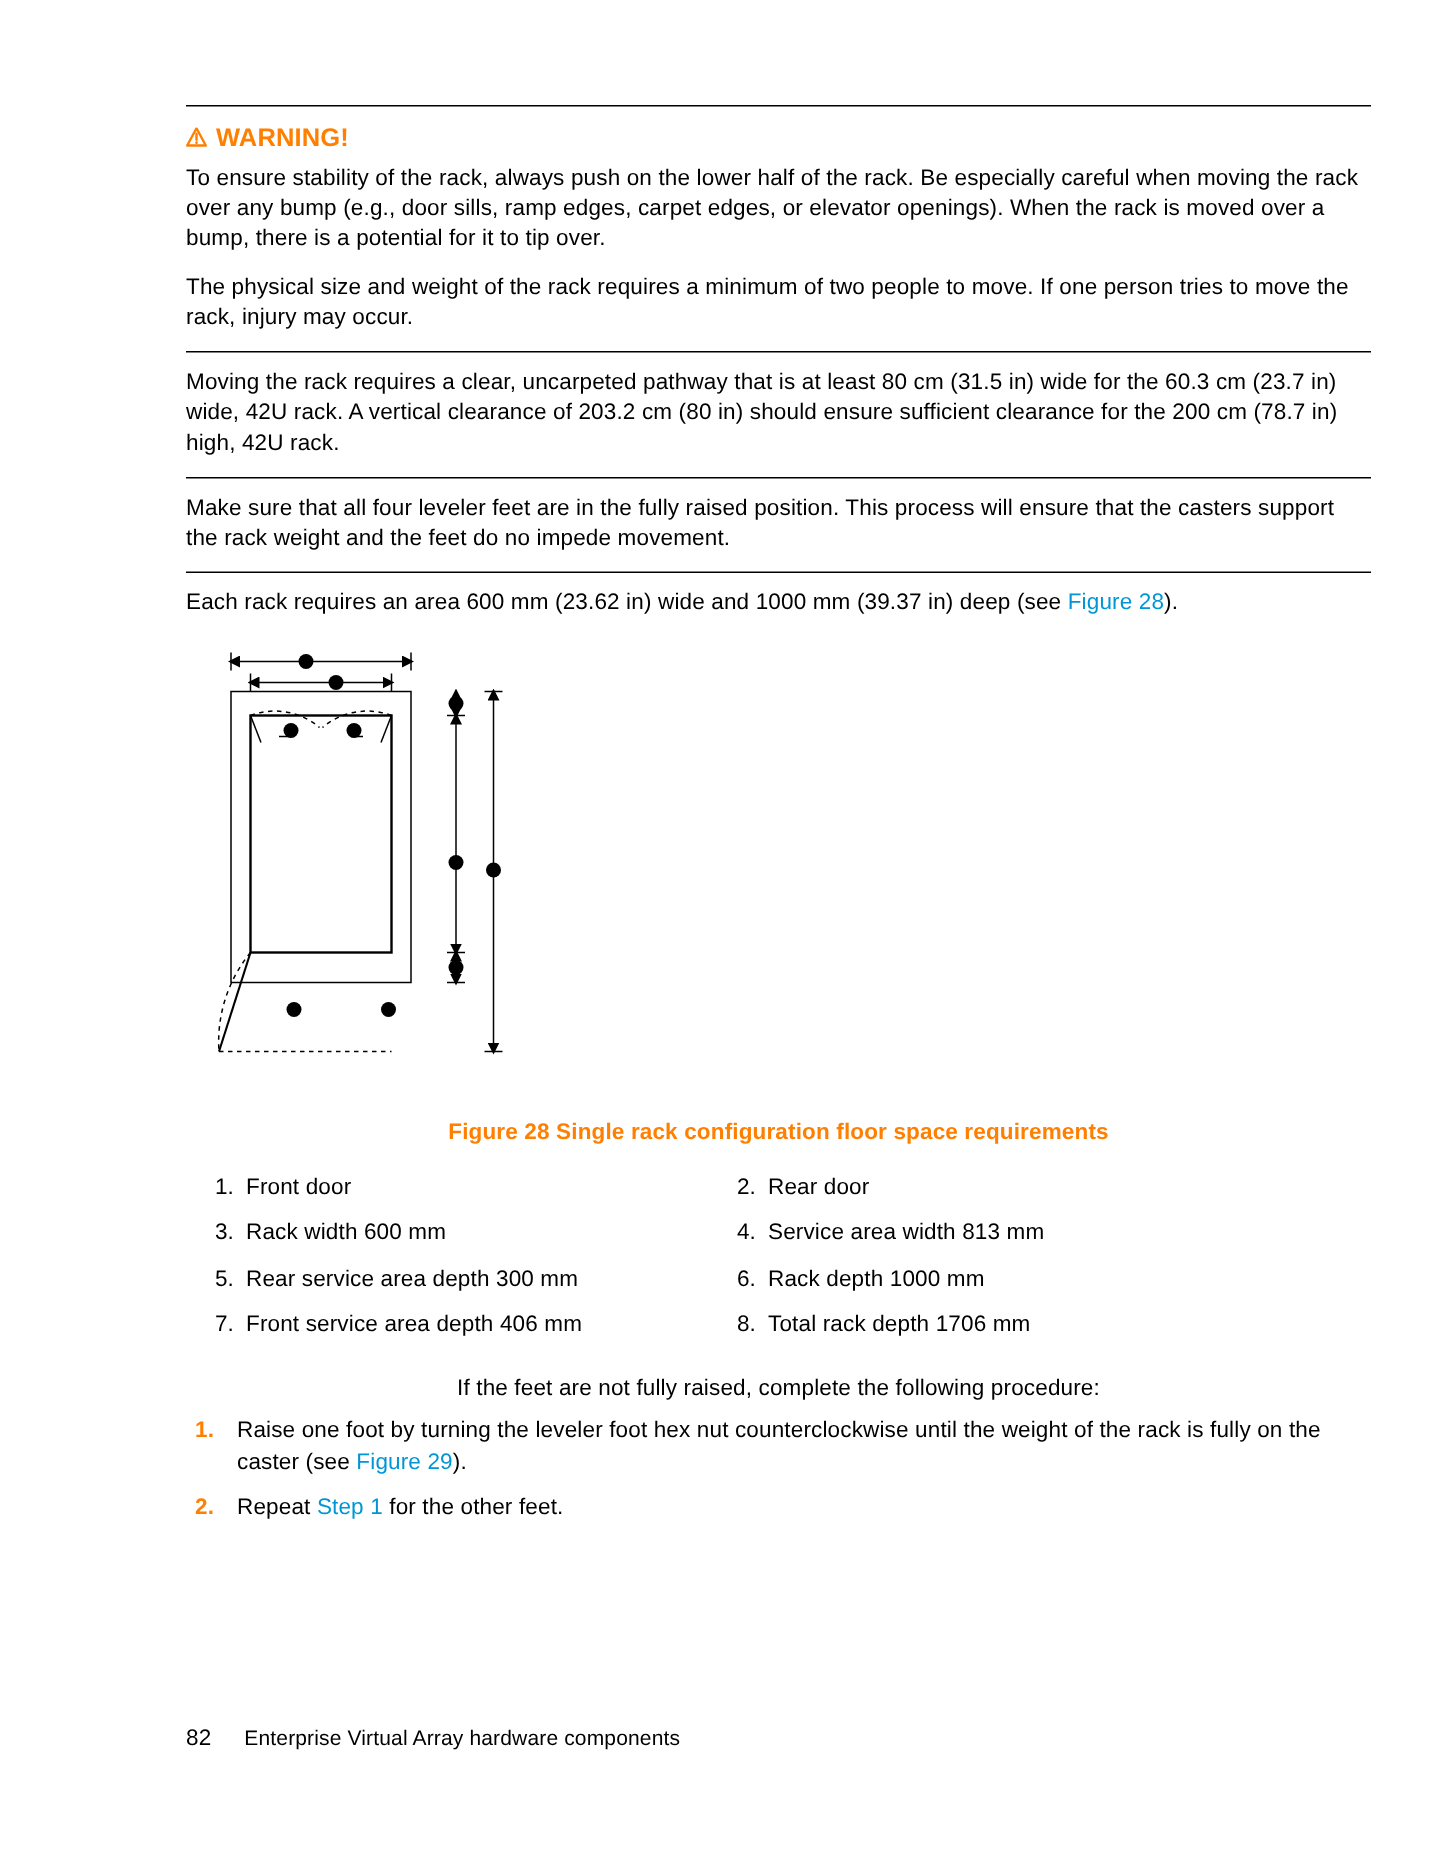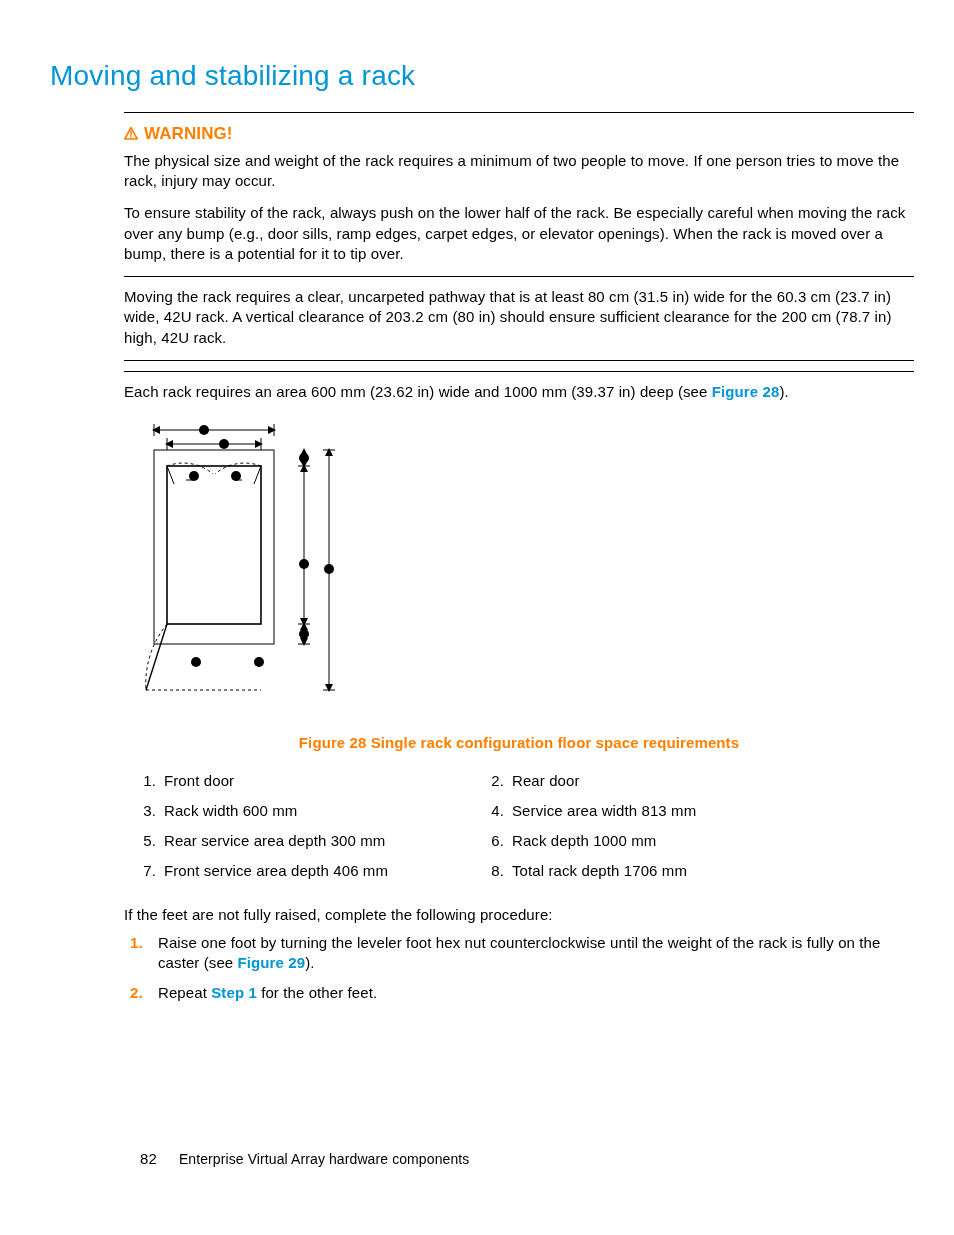--- a/index.html
+++ b/index.html
@@ -80,65 +80,65 @@
     display: flex;
     margin-bottom: 10px;
     line-height: 1.35;
   }
   ol.proc li .num {
     color: #ff8000;
     font-weight: bold;
     width: 28px;
     flex: 0 0 28px;
   }
-  a.xref { color: #0096d6; text-decoration: none; font-weight: bold; }
+  a.xref { color: #0096d6; text-decoration: none; }
   .footer {
     position: absolute;
     left: 124px;
     bottom: 68px;
     font-size: 14px;
   }
-  .footer .pnum { font-size: 15px; margin-right: 18px; margin-left: 16px; }
+  .footer .pnum { font-size: 15px; margin-right: 18px; }
   .figure-box { margin: 12px 0 0 0; }
 </style>
 </head>
 <body>
 
 <div class="page">
-  <h1 class="section-title">Moving and stabilizing a rack</h1>
 
   <div class="content">
     <hr class="rule">
 
     <div>
       <div class="admon-title">
         <span class="tri">
           <svg width="14" height="13" viewBox="0 0 14 13">
             <path d="M7 0.5 L13.2 12 H0.8 Z" fill="none" stroke="#ff8000" stroke-width="1.6" stroke-linejoin="round"></path>
             <line x1="7" y1="4.2" x2="7" y2="8.2" stroke="#ff8000" stroke-width="1.6" stroke-linecap="round"></line>
             <circle cx="7" cy="10.1" r="0.9" fill="#ff8000"></circle>
           </svg>
         </span><span>WARNING!</span>
       </div>
       <div class="admon-body">
+        <p>To ensure stability of the rack, always push on the lower half of the rack. Be especially careful when moving the rack over any bump (e.g., door sills, ramp edges, carpet edges, or elevator openings). When the rack is moved over a bump, there is a potential for it to tip over.</p>
         <p>The physical size and weight of the rack requires a minimum of two people to move. If one person tries to move the rack, injury may occur.</p>
-        <p>To ensure stability of the rack, always push on the lower half of the rack. Be especially careful when moving the rack over any bump (e.g., door sills, ramp edges, carpet edges, or elevator openings). When the rack is moved over a bump, there is a potential for it to tip over.</p>
       </div>
     </div>
 
     <hr class="rule">
 
     <div class="plain">
       <p>Moving the rack requires a clear, uncarpeted pathway that is at least 80 cm (31.5 in) wide for the 60.3 cm (23.7 in) wide, 42U rack. A vertical clearance of 203.2 cm (80 in) should ensure sufficient clearance for the 200 cm (78.7 in) high, 42U rack.</p>
     </div>
 
     <hr class="rule">
 
     <div>
       <div class="admon-body">
+        <p>Make sure that all four leveler feet are in the fully raised position. This process will ensure that the casters support the rack weight and the feet do no impede movement.</p>
       </div>
     </div>
 
     <hr class="rule">
 
     <div class="plain">
       <p>
         <span>Each rack requires an area 600 mm (23.62 in) wide and 1000 mm (39.37 in) deep (see </span><a href="#" class="xref">Figure 28</a><span>).</span>
       </p>
     </div>
@@ -229,21 +229,21 @@
       </tr>
       <tr>
         <td class="num">7.</td>
         <td class="lbl">Front service area depth 406 mm</td>
         <td class="num">8.</td>
         <td>Total rack depth 1706 mm</td>
       </tr>
     </tbody>
       </table>
 
-    <p style="margin:0 0 8px 0;">If the feet are not fully raised, complete the following procedure:</p>
+    <p style="margin:0 0 8px 0;text-align:center;">If the feet are not fully raised, complete the following procedure:</p>
 
     <ol class="proc">
       <li>
         <span class="num">1.</span>
         <span>
           <span>Raise one foot by turning the leveler foot hex nut counterclockwise until the weight of the rack is fully on the caster (see </span><a href="#" class="xref">Figure 29</a><span>).</span>
         </span>
       </li>
       <li>
         <span class="num">2.</span>

